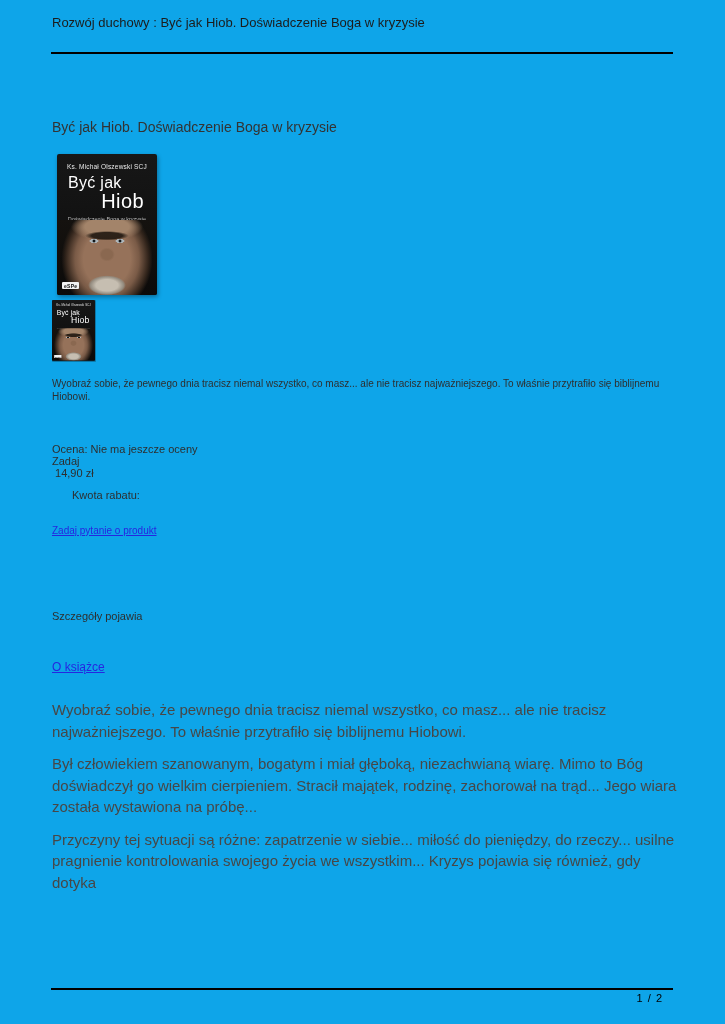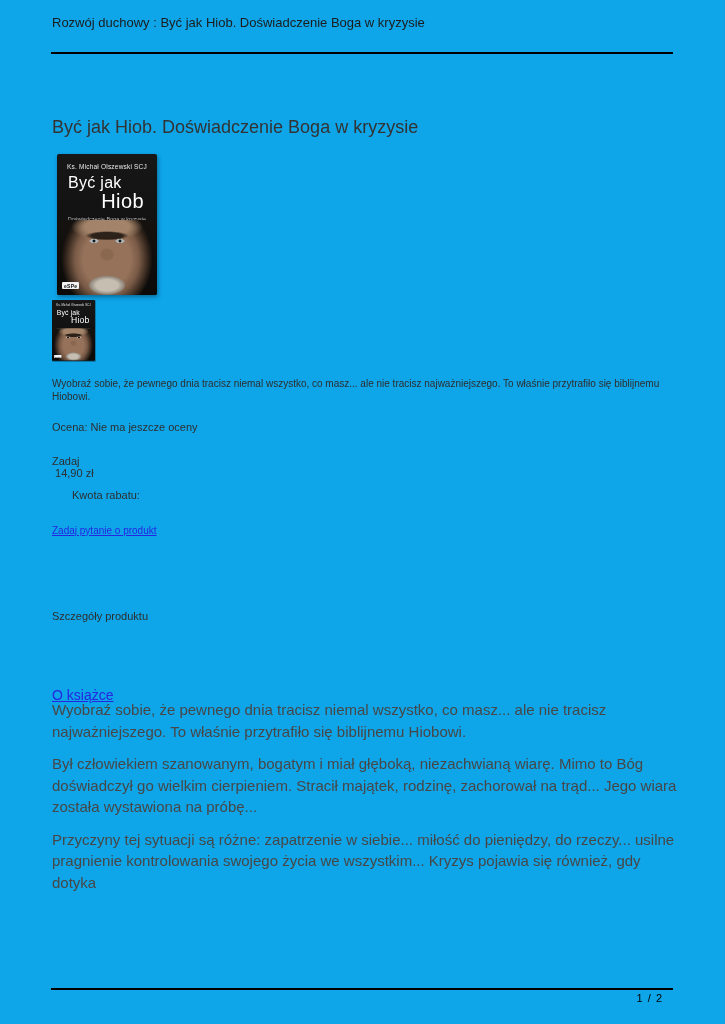--- a/index.html
+++ b/index.html
@@ -24,21 +24,21 @@
     position:absolute;left:52px;top:15px;width:640px;
     font-size:13px;line-height:16px;color:#1c1c1c;
   }
   .rule{
     position:absolute;left:51px;width:622px;height:2px;background:#000;
   }
   .rule.top{top:52px;}
   .rule.bottom{top:988px;height:1.5px;}
   .product-title{
     position:absolute;left:52px;top:117px;width:640px;
-    font-size:18px;font-weight:400;line-height:21px;color:#333;
+    font-size:14px;font-weight:400;line-height:21px;color:#333;
   }
   
   .cover-wrap{position:absolute;left:57px;top:154px;}
   .thumb-wrap{
     position:absolute;left:52px;top:300px;width:44px;height:62px;
     overflow:hidden;cursor:pointer;
   }
   .thumb-wrap .cover{transform:scale(0.43);transform-origin:0 0;}
   .cover{
     position:relative;width:100px;height:141px;
@@ -81,30 +81,30 @@
     position:absolute;left:5px;bottom:6px;z-index:2;
     font-size:5px;color:#111;background:#f2f2f2;
     padding:0.5px 2px;border-radius:1px;font-weight:700;letter-spacing:.3px;
   }
   
   .short-desc{
     position:absolute;left:52px;top:377px;width:645px;
     font-size:10px;line-height:13px;color:#2e2e2e;
   }
   .meta{position:absolute;left:52px;font-size:11px;line-height:12px;color:#2e2e2e;}
-  .m-rating{top:421px;}
+  .m-rating{top:443px;}
   .m-price-label{top:455px;}
   .m-price-value{top:467px;white-space:pre-wrap;}
   .m-discount{top:489px;padding-left:20px;}
   .link{
     color:var(--link);text-decoration:underline;cursor:pointer;
   }
   .ask-link{position:absolute;left:52px;top:524px;font-size:10px;line-height:13px;}
   .details-label{position:absolute;left:52px;top:610px;font-size:11px;color:#2e2e2e;}
-  .about-link{position:absolute;left:52px;top:656px;font-size:14px;line-height:22px;margin-top:28px;}
+  .about-link{position:absolute;left:52px;top:656px;font-size:12px;line-height:22px;}
   .paragraphs{
     position:absolute;left:52px;top:699px;width:630px;
     font-size:15px;line-height:21.5px;color:var(--body-text);
   }
   .paragraphs p{margin:0 0 11px 0;}
   .page-number{
     position:absolute;top:992px;right:62px;
     font-size:11px;color:#000;letter-spacing:1px;
   }
 </style>
@@ -142,21 +142,21 @@
 
   <p class="short-desc">Wyobraź sobie, że pewnego dnia tracisz niemal wszystko, co masz... ale nie tracisz najważniejszego. To właśnie przytrafiło się biblijnemu Hiobowi.</p>
 
   <div class="meta m-rating">Ocena: Nie ma jeszcze oceny</div>
   <div class="meta m-price-label">Zadaj</div>
   <div class="meta m-price-value"> 14,90 zł</div>
   <div class="meta m-discount">Kwota rabatu:</div>
 
   <a class="link ask-link" href="#">Zadaj pytanie o produkt</a>
 
-  <div class="details-label">Szczegóły produktu</div>
+  <div class="details-label">Szczegóły pojawia</div>
 
   <a class="link about-link" href="#">O książce</a>
 
   <div class="paragraphs">
     <p>Wyobraź sobie, że pewnego dnia tracisz niemal wszystko, co masz... ale nie tracisz najważniejszego. To właśnie przytrafiło się biblijnemu Hiobowi.</p>
     <p>Był człowiekiem szanowanym, bogatym i miał głęboką, niezachwianą wiarę. Mimo to Bóg doświadczył go wielkim cierpieniem. Stracił majątek, rodzinę, zachorował na trąd... Jego wiara została wystawiona na próbę...</p>
     <p>Przyczyny tej sytuacji są różne: zapatrzenie w siebie... miłość do pieniędzy, do rzeczy... usilne pragnienie kontrolowania swojego życia we wszystkim... Kryzys pojawia się również, gdy dotyka</p>
   </div>
 
   <div class="rule bottom"></div>

